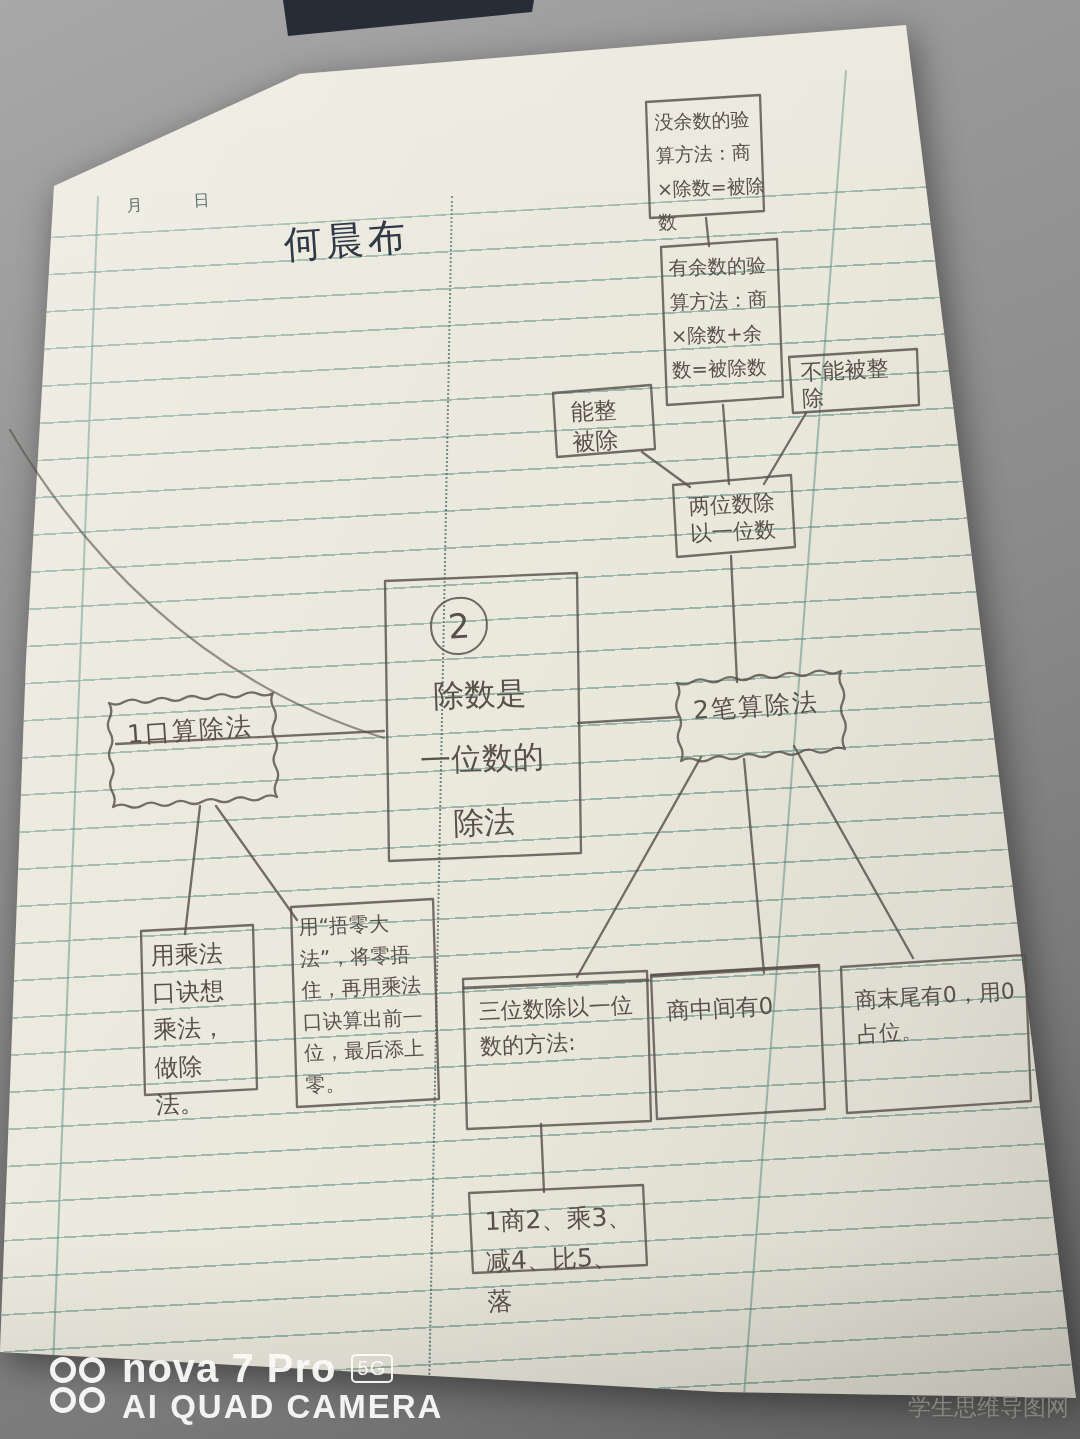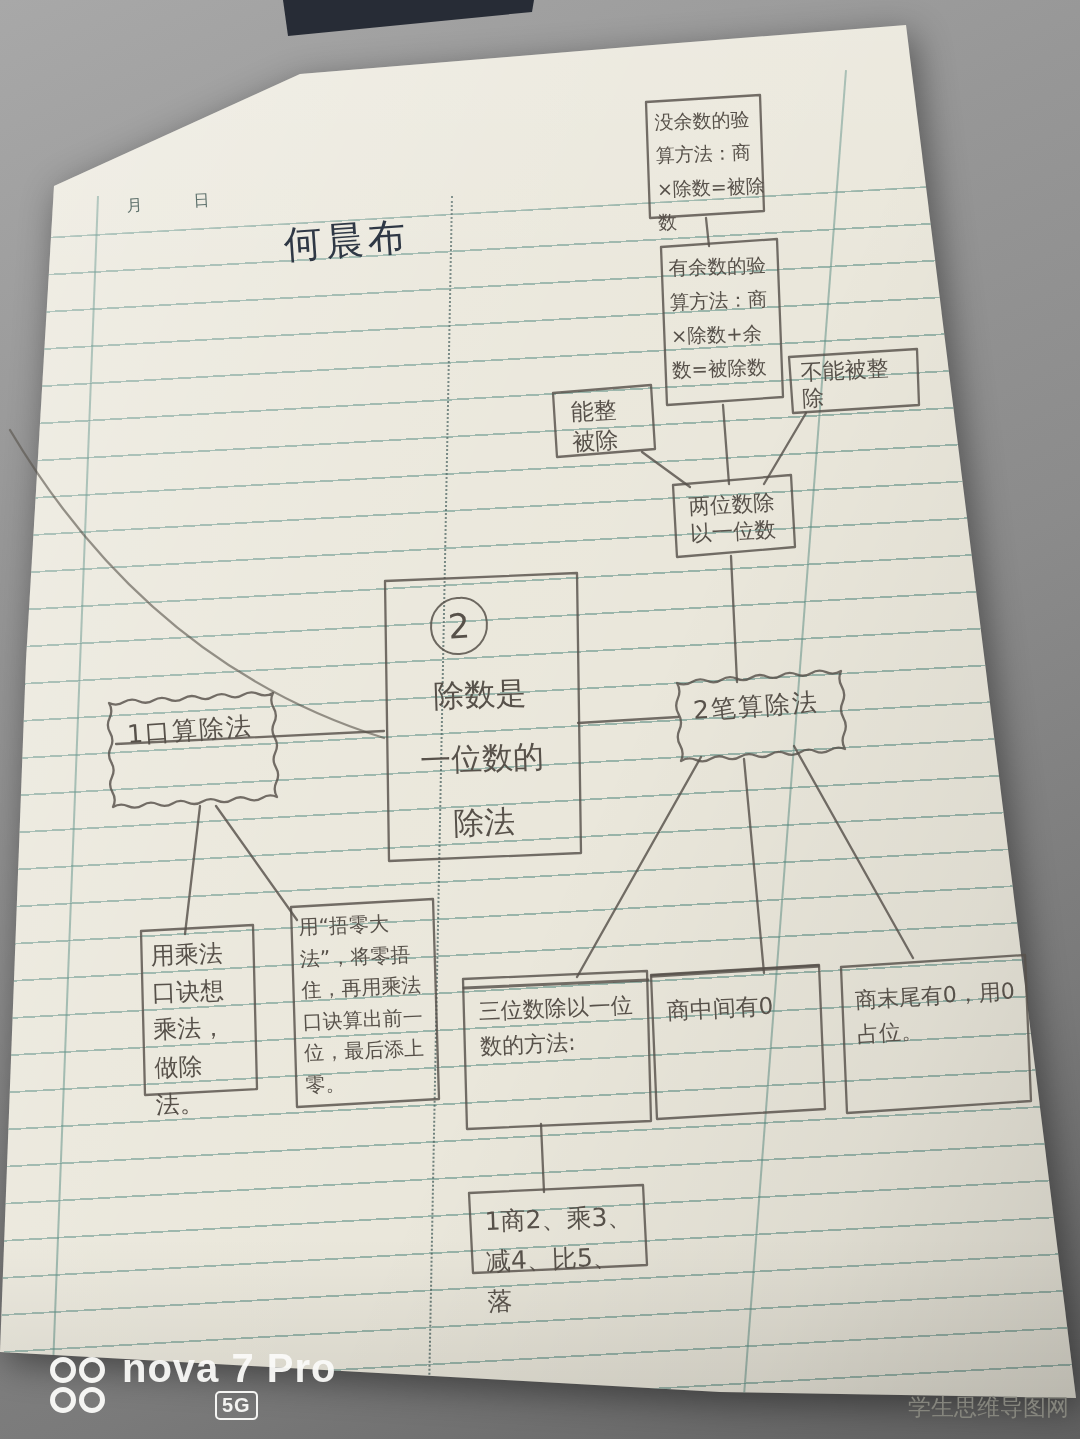--- a/index.html
+++ b/index.html
@@ -22,22 +22,22 @@
   .margin-left{left:97px;top:196px;height:1165px;border-left:2px solid rgba(86,138,128,.55);transform:rotate(2.2deg);}
   .margin-right{left:845px;top:70px;height:1345px;border-left:2px solid rgba(86,138,128,.50);transform:rotate(4.4deg);}
   .dotted-center{left:451px;top:196px;height:1243px;border-left:2.5px dotted rgba(70,95,92,.75);transform:rotate(1.1deg);}
   .hw{position:absolute;color:#57514a;font-family:"DejaVu Sans",sans-serif;transform-origin:top left;}
   .ink{color:#2f3845;}
   .printed{color:#5e716c;}
   svg.pencil{position:absolute;left:0;top:0;}
   .wm{position:absolute;color:rgba(250,250,248,.95);font-family:"Liberation Sans",sans-serif;}
   .rings{position:absolute;left:50px;top:1357px;display:grid;grid-template-columns:25px 25px;gap:4px;}
   .ring{width:16px;height:16px;border:5px solid rgba(252,252,250,.95);border-radius:50%;}
-  .wm-line1{left:122px;top:1346px;font-size:40px;font-weight:600;letter-spacing:1px;display:flex;align-items:center;flex-direction:column;}
-  .wm-badge{font-size:20px;font-weight:700;border:2.5px solid rgba(252,252,250,.95);border-radius:5px;padding:1px 5px;margin-left:14px;}
+  .wm-line1{left:122px;top:1346px;font-size:40px;font-weight:600;letter-spacing:1px;display:flex;align-items:center;}
+  .wm-badge{font-size:20px;font-weight:400;border:2.5px solid rgba(252,252,250,.95);border-radius:5px;padding:1px 5px;margin-left:14px;}
   .wm-line2{left:122px;top:1388px;font-size:33px;font-weight:600;letter-spacing:2px;}
   .wm-site{left:908px;top:1392px;font-size:23px;color:#85857d;font-weight:400;}
   .badge-circle{position:absolute;left:430px;top:597px;width:54px;height:54px;border:2.5px solid rgba(87,81,74,.85);
          border-radius:50% 46% 52% 48%;display:flex;align-items:center;justify-content:center;
          font-size:34px;color:#57514a;transform:rotate(-4deg);}
   .central-lines{position:absolute;left:396px;top:662px;width:172px;text-align:center;font-size:31px;
          line-height:64px;color:#57514a;transform:rotate(-2deg);}
 </style>
 </head>
 <body>
@@ -126,15 +126,16 @@
   <div class="rings">
     <div class="ring"></div>
     <div class="ring"></div>
     <div class="ring"></div>
     <div class="ring"></div>
   </div>
   <div class="wm wm-line1">
     <span>nova 7 Pro</span>
     <span class="wm-badge">5G</span>
   </div>
+  <div class="wm wm-line2">AI QUAD CAMERA</div>
   <div class="wm wm-site">学生思维导图网</div>
 
 </div>
 
 </body></html>

